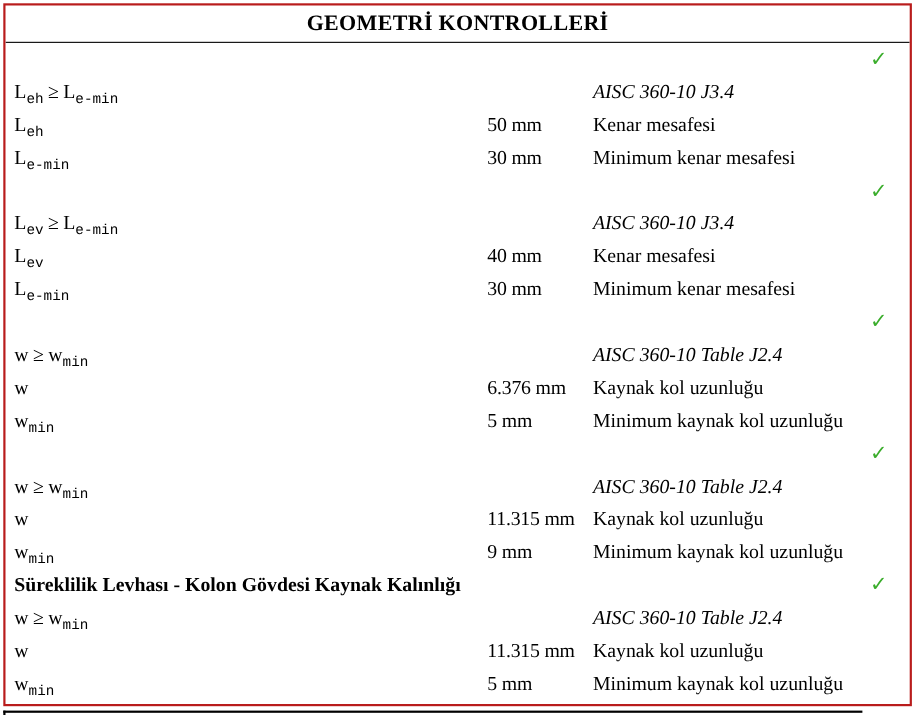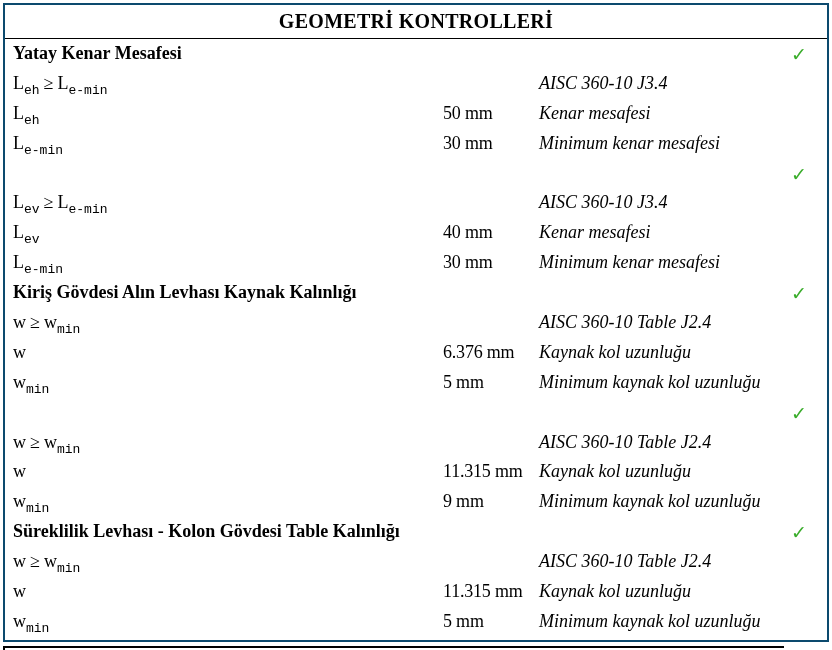--- a/index.html
+++ b/index.html
@@ -6,38 +6,38 @@
   html, body { margin: 0; padding: 0; }
   body {
     width: 832px; height: 650px;
     background: #ffffff; color: #000;
     font-family: "Liberation Serif", "DejaVu Serif", serif;
     position: relative; overflow: hidden;
   }
   .report {
     position: absolute; left: 3px; top: 3px;
     width: 826px; height: 639px;
-    border: 2px solid #0c4a6e; background: #fff; overflow: hidden;
+    border: 2px solid #b91c1c; background: #fff; overflow: hidden;
   }
   .title-row {
     height: 34px; border-bottom: 1px solid #000;
     display: flex; align-items: center; justify-content: center;
   }
   .title { font-size: 20px; font-weight: bold; letter-spacing: 0.3px; }
   .row { position: relative; height: 29.9px; }
   .cell {
     position: absolute; top: 50%; transform: translateY(-50%);
     white-space: nowrap; font-size: 18px; line-height: 1.1;
   }
   .sym  { left: 8px; }
   .heading { font-weight: bold; }
   sub.sb { font-size: 13px; line-height: 0; font-family: Liberation Mono, monospace; }
   .op { margin: 0 4px; }
   .val  { left: 438px; letter-spacing: -0.2px; }
-  .desc { left: 534px; font-style: italic; }
+  .desc { left: 534px; }
   .ref  { left: 534px; font-style: italic; }
   .check {
     left: 786px; color: var(--check-green, #3aad2b);
     font-size: 19px; font-weight: bold;
     font-family: "DejaVu Sans", sans-serif;
   }
   .next-table-edge {
     position: absolute; left: 3px; top: 646px;
     width: 781px; height: 4px;
     border-top: 2px solid #000; border-left: 2px solid #000;
@@ -46,21 +46,20 @@
 </head>
 <body>
 
 <div class="report">
 
   <div class="title-row">
     <span class="title">GEOMETRİ KONTROLLERİ</span>
   </div>
 
   <div class="row">
-    <span class="cell sym heading">Yatay Kenar Mesafesi</span>
     <span class="cell check">✓</span>
   </div>
   <div class="row">
     <span class="cell sym"><span>L</span><sub class="sb">eh</sub><span class="op">≥</span><span>L</span><sub class="sb">e-min</sub></span>
     <span class="cell ref">AISC 360-10 J3.4</span>
   </div>
   <div class="row">
     <span class="cell sym"><span>L</span><sub class="sb">eh</sub></span>
     <span class="cell val">50 mm</span>
     <span class="cell desc">Kenar mesafesi</span>
@@ -83,21 +82,20 @@
     <span class="cell val">40 mm</span>
     <span class="cell desc">Kenar mesafesi</span>
   </div>
   <div class="row">
     <span class="cell sym"><span>L</span><sub class="sb">e-min</sub></span>
     <span class="cell val">30 mm</span>
     <span class="cell desc">Minimum kenar mesafesi</span>
   </div>
 
   <div class="row">
-    <span class="cell sym heading">Kiriş Gövdesi Alın Levhası Kaynak Kalınlığı</span>
     <span class="cell check">✓</span>
   </div>
   <div class="row">
     <span class="cell sym"><span>w</span><sub class="sb"></sub><span class="op">≥</span><span>w</span><sub class="sb">min</sub></span>
     <span class="cell ref">AISC 360-10 Table J2.4</span>
   </div>
   <div class="row">
     <span class="cell sym"><span>w</span><sub class="sb"></sub></span>
     <span class="cell val">6.376 mm</span>
     <span class="cell desc">Kaynak kol uzunluğu</span>
@@ -120,21 +118,21 @@
     <span class="cell val">11.315 mm</span>
     <span class="cell desc">Kaynak kol uzunluğu</span>
   </div>
   <div class="row">
     <span class="cell sym"><span>w</span><sub class="sb">min</sub></span>
     <span class="cell val">9 mm</span>
     <span class="cell desc">Minimum kaynak kol uzunluğu</span>
   </div>
 
   <div class="row">
-    <span class="cell sym heading">Süreklilik Levhası - Kolon Gövdesi Table Kalınlığı</span>
+    <span class="cell sym heading">Süreklilik Levhası - Kolon Gövdesi Kaynak Kalınlığı</span>
     <span class="cell check">✓</span>
   </div>
   <div class="row">
     <span class="cell sym"><span>w</span><sub class="sb"></sub><span class="op">≥</span><span>w</span><sub class="sb">min</sub></span>
     <span class="cell ref">AISC 360-10 Table J2.4</span>
   </div>
   <div class="row">
     <span class="cell sym"><span>w</span><sub class="sb"></sub></span>
     <span class="cell val">11.315 mm</span>
     <span class="cell desc">Kaynak kol uzunluğu</span>

